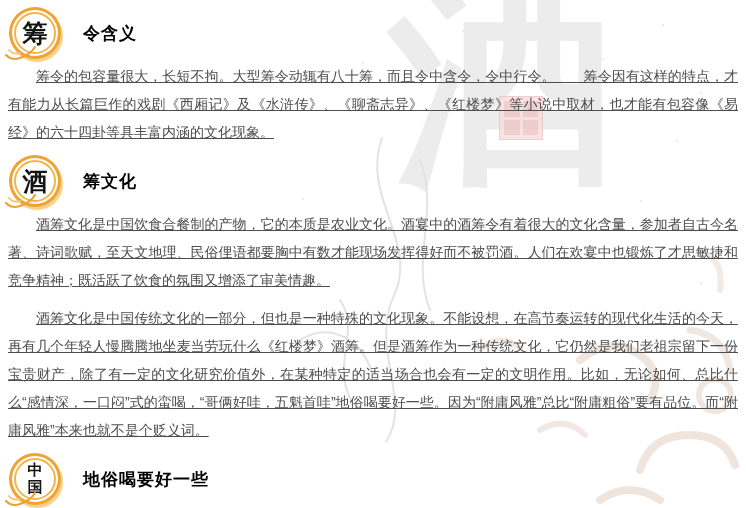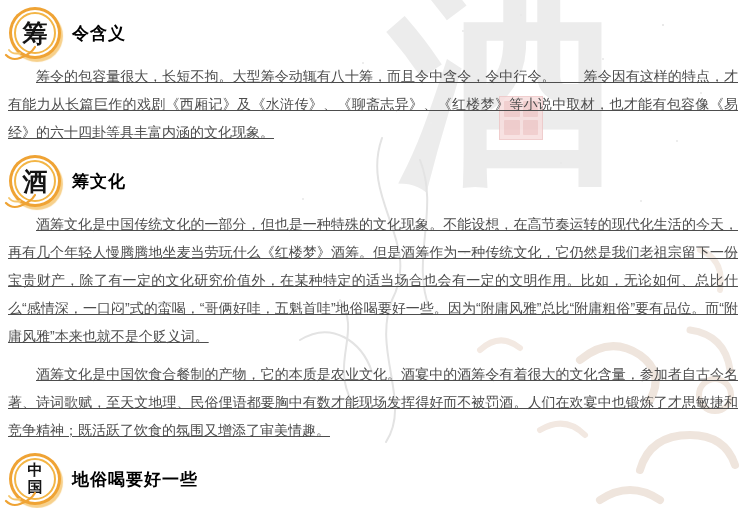--- a/index.html
+++ b/index.html
@@ -72,21 +72,21 @@
   .badge-two .badge-char {
     font-size: 15px;
     width: 1em;
     line-height: 1.15;
     word-break: break-all;
     text-align: left;
   }
   .badge-curl { position: absolute; left: -12px; bottom: -10px; width: 34px; height: 20px; }
 
   .sec-title {
-    margin: 1px;
+    margin: 12px;
     font-family: "Liberation Serif", serif;
     font-size: 17px;
     font-weight: bold;
     color: #000;
     letter-spacing: 1px;
   }
 
   .para {
     margin: 4px 0 10px 0;
     font-size: 14px;
@@ -156,22 +156,22 @@
       <header class="sec-head">
         <div class="badge">
           <span class="badge-char">酒</span>
           <svg class="badge-curl" viewBox="0 0 34 20">
             <path d="M2 13 Q8 19 16 16 Q27 12 31 5" stroke="#efa334" stroke-width="2.2" fill="none" stroke-linecap="round"></path>
             <path d="M5 8 Q9 13 16 11" stroke="#f6c66c" stroke-width="2" fill="none" stroke-linecap="round"></path>
           </svg>
         </div>
         <h2 class="sec-title">筹文化</h2>
       </header>
+      <p class="para">酒筹文化是中国饮食合餐制的产物，它的本质是农业文化。酒宴中的酒筹令有着很大的文化含量，参加者自古今名著、诗词歌赋，至天文地理、民俗俚语都要胸中有数才能现场发挥得好而不被罚酒。人们在欢宴中也锻炼了才思敏捷和竞争精神；既活跃了饮食的氛围又增添了审美情趣。</p>
       <p class="para">酒筹文化是中国传统文化的一部分，但也是一种特殊的文化现象。不能设想，在高节奏运转的现代化生活的今天，再有几个年轻人慢腾腾地坐麦当劳玩什么《红楼梦》酒筹。但是酒筹作为一种传统文化，它仍然是我们老祖宗留下一份宝贵财产，除了有一定的文化研究价值外，在某种特定的适当场合也会有一定的文明作用。比如，无论如何、总比什么“感情深，一口闷”式的蛮喝，“哥俩好哇，五魁首哇”地俗喝要好一些。因为“附庸风雅”总比“附庸粗俗”要有品位。而“附庸风雅”本来也就不是个贬义词。</p>
-      <p class="para">酒筹文化是中国饮食合餐制的产物，它的本质是农业文化。酒宴中的酒筹令有着很大的文化含量，参加者自古今名著、诗词歌赋，至天文地理、民俗俚语都要胸中有数才能现场发挥得好而不被罚酒。人们在欢宴中也锻炼了才思敏捷和竞争精神；既活跃了饮食的氛围又增添了审美情趣。</p>
     </section>
 
     <section>
       <header class="sec-head">
         <div class="badge badge-two">
           <span class="badge-char">中国</span>
           <svg class="badge-curl" viewBox="0 0 34 20">
             <path d="M2 13 Q8 19 16 16 Q27 12 31 5" stroke="#efa334" stroke-width="2.2" fill="none" stroke-linecap="round"></path>
             <path d="M5 8 Q9 13 16 11" stroke="#f6c66c" stroke-width="2" fill="none" stroke-linecap="round"></path>
           </svg>

